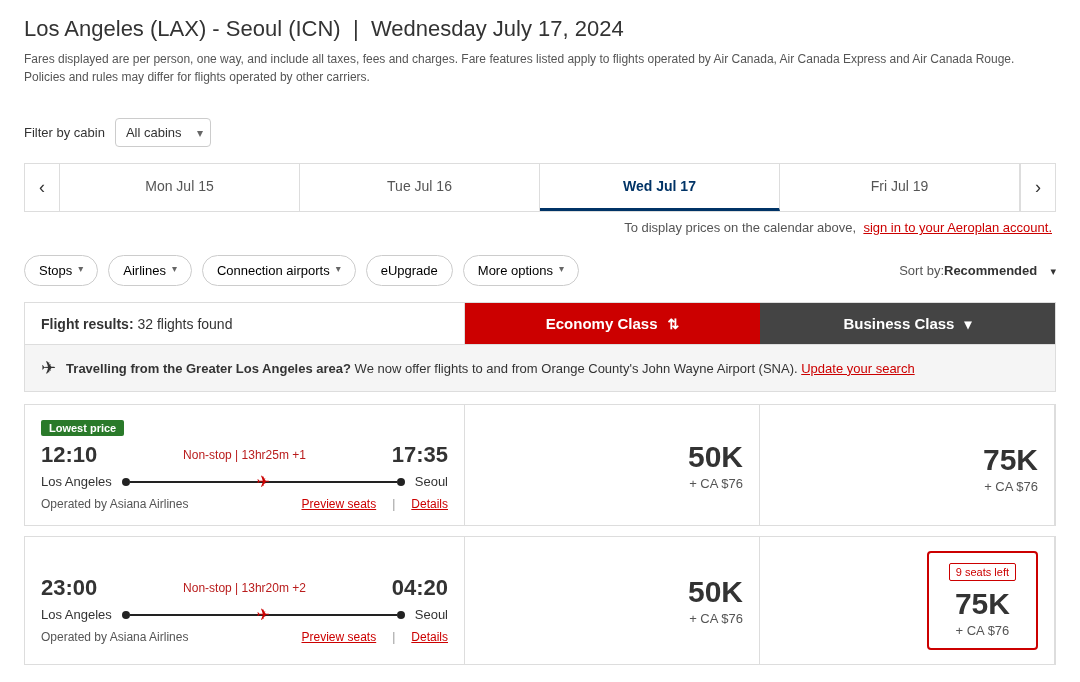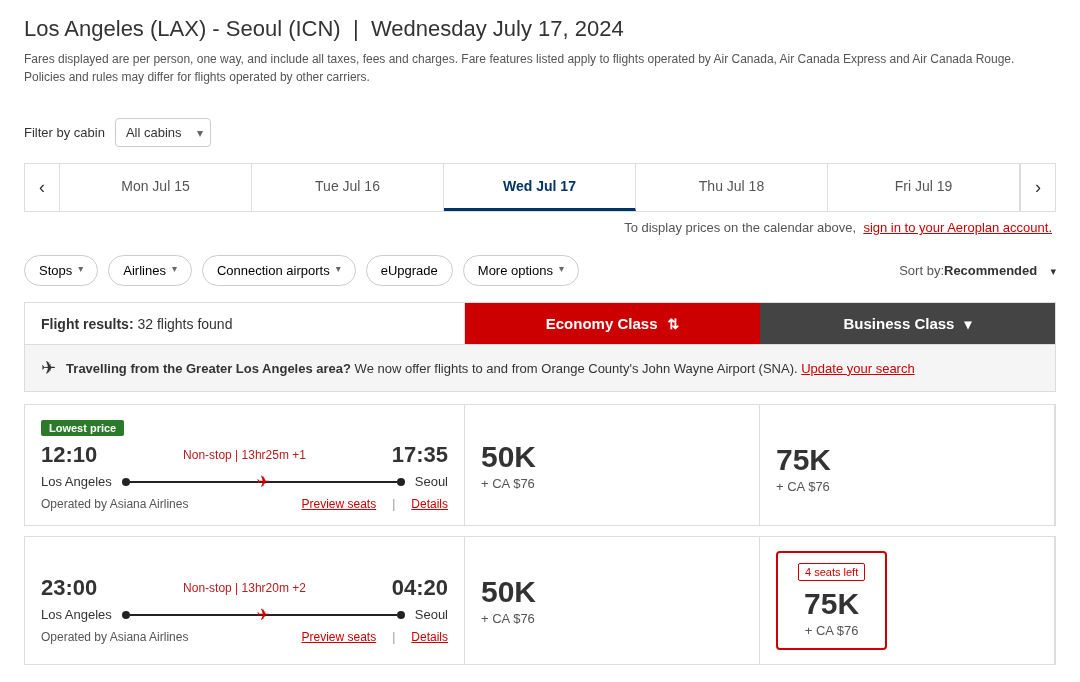--- a/index.html
+++ b/index.html
@@ -61,21 +61,21 @@
     .route-row { display: flex; align-items: center; justify-content: space-between; margin-bottom: 8px; font-size: 13px; color: #333; }
     .route-line { flex: 1; display: flex; align-items: center; margin: 0 10px; position: relative; }
     .dot { width: 8px; height: 8px; background: #222; border-radius: 50%; display: inline-block; }
     .line { flex: 1; height: 2px; background: #222; position: relative; }
     .flight-footer { display: flex; align-items: center; justify-content: space-between; font-size: 12px; }
     .operator { color: #555; }
     .flight-links { display: flex; gap: 16px; }
     .flight-link { color: #c00; text-decoration: underline; cursor: pointer; font-size: 12px; }
     .sep { color: #999; }
 
-    .price-cell { flex: 1; padding: 14px 16px; text-align: center; display: flex; flex-direction: column; align-items: flex-start; justify-content: center; border-right: 1px solid #ddd; }
+    .price-cell { flex: 1; padding: 14px 16px; text-align: center; display: flex; flex-direction: column; align-items: flex-end; justify-content: center; border-right: 1px solid #ddd; }
     .price-cell.business-price { flex: 1; position: relative; }
     .seats-left { font-size: 12px; color: #555; margin-bottom: 6px; }
     .price-points { font-size: 30px; font-weight: bold; color: #333; }
     .price-cash { font-size: 13px; color: #555; margin-top: 2px; }
 
     .seats-badge { font-size: 11px; color: #cc0000; border: 1px solid #cc0000; padding: 2px 6px; border-radius: 2px; margin-bottom: 6px; display: inline-block; }
   </style>
 </head>
 <body>
 
@@ -98,21 +98,20 @@
         <option>Business</option>
       </select>
     </div>
   </div>
 
   <div class="calendar-nav">
     <div class="cal-arrow">‹</div>
     <div class="cal-day">Mon Jul 15</div>
     <div class="cal-day">Tue Jul 16</div>
     <div class="cal-day active">Wed Jul 17</div>
-    <div class="cal-day">Thu Jul 18</div>
     <div class="cal-day">Fri Jul 19</div>
     <div class="cal-arrow right">›</div>
   </div>
 
   <div class="sign-in-row">
     <span>To display prices on the calendar above,</span>
     &nbsp;<a class="sign-in-link">sign in to your Aeroplan account.</a>
   </div>
 
   <div class="filters-row">
@@ -241,20 +240,20 @@
           <a class="flight-link">Details</a>
         </div>
       </div>
     </div>
     <div class="price-cell">
       <div class="price-points">50K</div>
       <div class="price-cash">+ CA $76</div>
     </div>
     <div class="price-cell business-price" style="padding:14px 16px;">
       <div style="border:2px solid #cc0000;border-radius:4px;padding:10px 20px;display:flex;flex-direction:column;align-items:center;">
-        <div class="seats-badge">4 seats left</div>
+        <div class="seats-badge">9 seats left</div>
         <div class="price-points">75K</div>
         <div class="price-cash">+ CA $76</div>
       </div>
     </div>
   </div>
 
 </div>
 
 </body></html>

